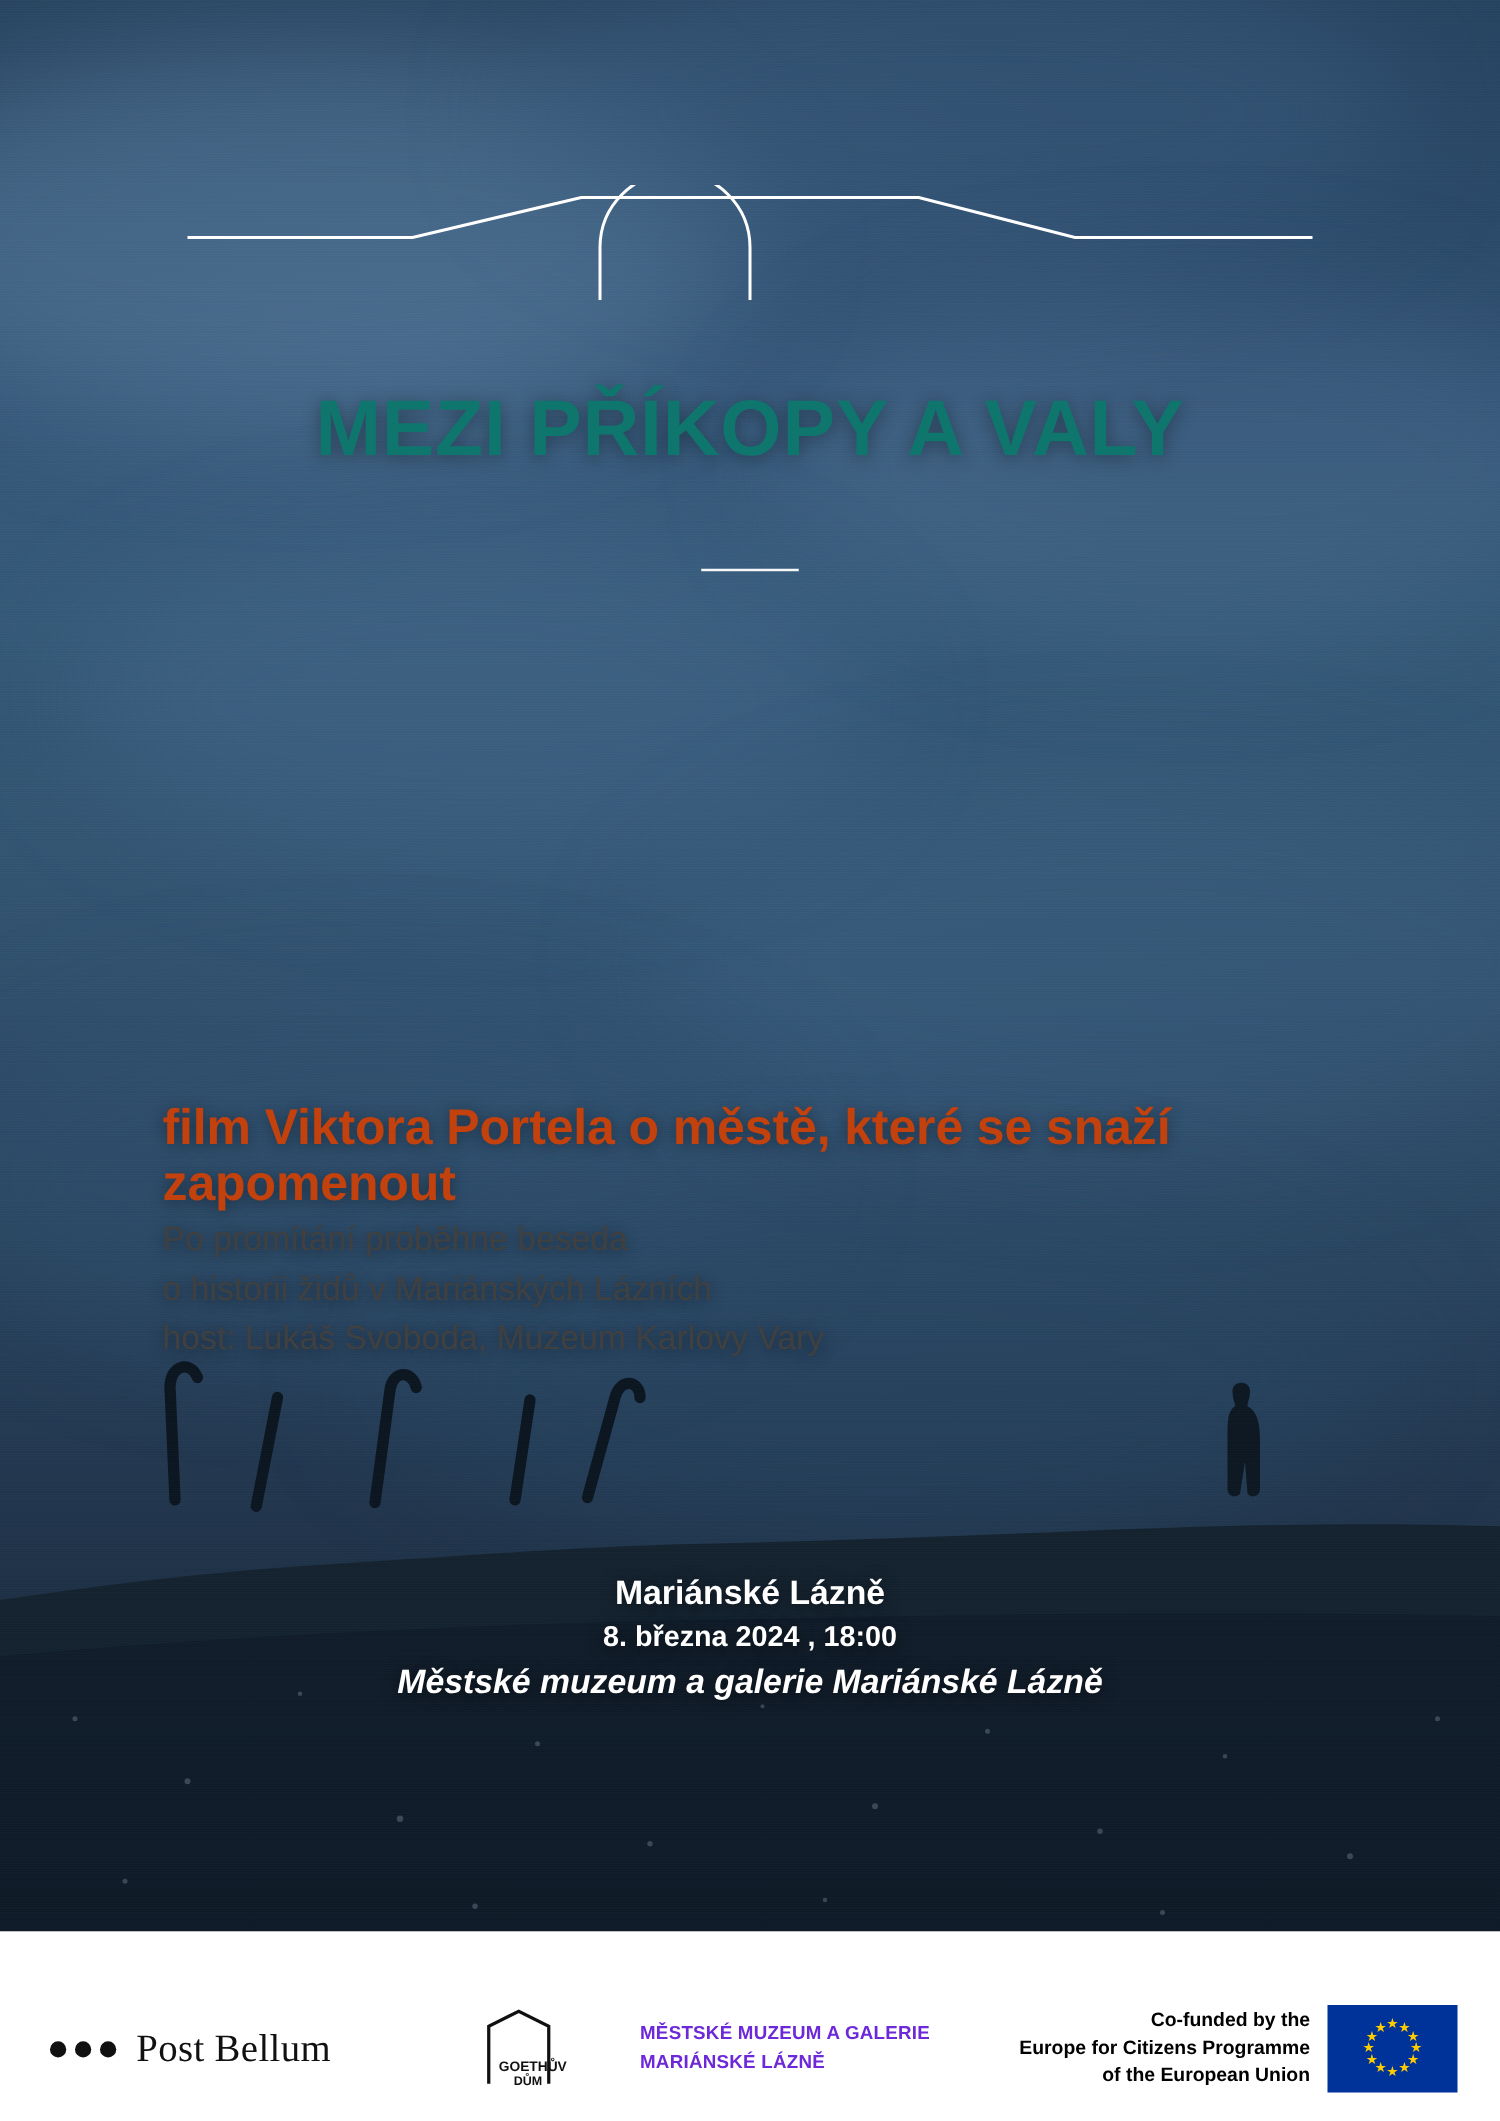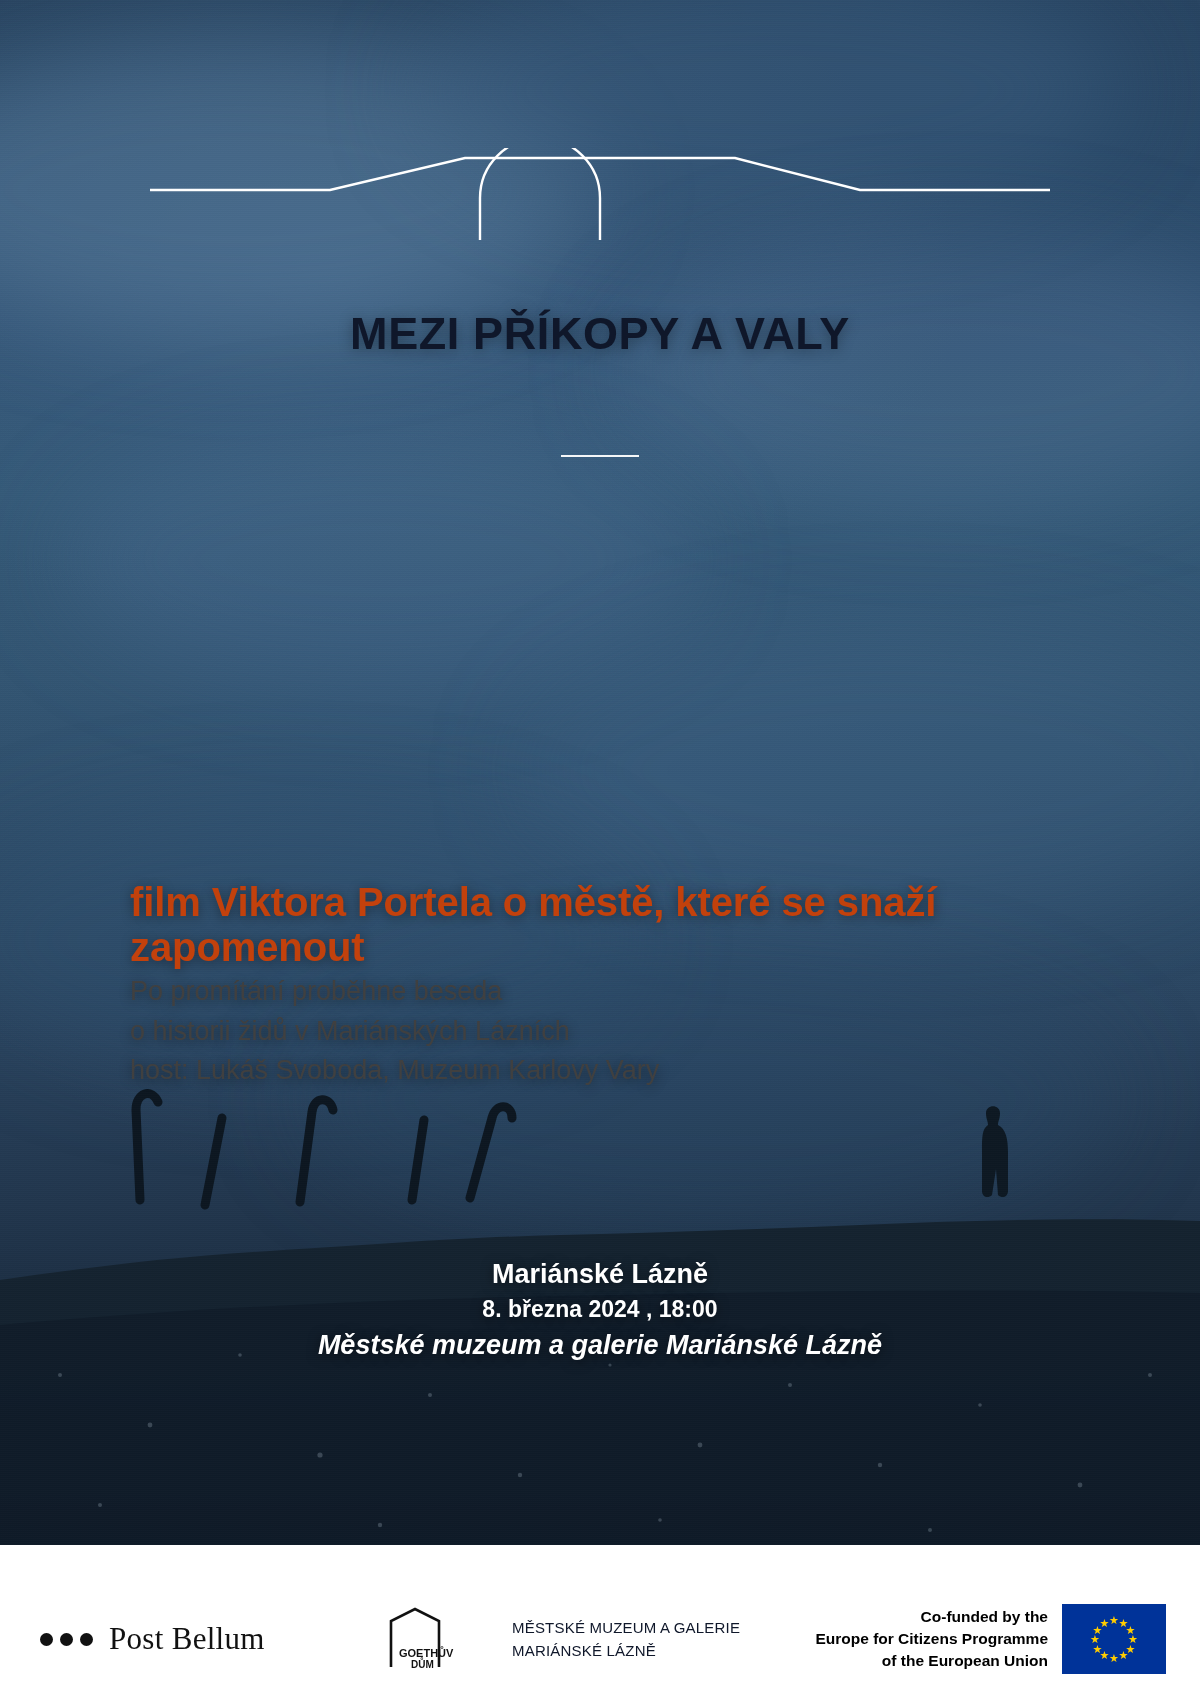--- a/index.html
+++ b/index.html
@@ -88,22 +88,22 @@
   }
   .headline-art svg { display: block; }
 
   
   .title {
     position: absolute;
     left: 0;
     top: 310px;
     width: 1200px;
     text-align: center;
-    color: #0f172a;
-    font-size: 45px;
+    color: #0f766e;
+    font-size: 63px;
     font-weight: bold;
     letter-spacing: 0.6px;
     line-height: 1.05;
     text-shadow: 0 2px 14px rgba(0,0,0,0.35);
   }
   .title-rule {
     position: absolute;
     left: 50%;
     top: 455px;
     transform: translateX(-50%);
@@ -195,24 +195,25 @@
     width: 110px;
     height: 68px;
   }
   .logo-goethe svg { display: block; }
 
   .museum-text {
     position: absolute;
     left: 512px;
     top: 50%;
     transform: translateY(-50%);
-    color: #0f172a;
+    color: #6d28d9;
     font-size: 15px;
     line-height: 1.5;
     letter-spacing: 0.2px;
+    font-weight: bold;
   }
 
   .eu-block {
     position: absolute;
     right: 34px;
     top: 50%;
     transform: translateY(-50%);
     display: flex;
     align-items: center;
     gap: 14px;

